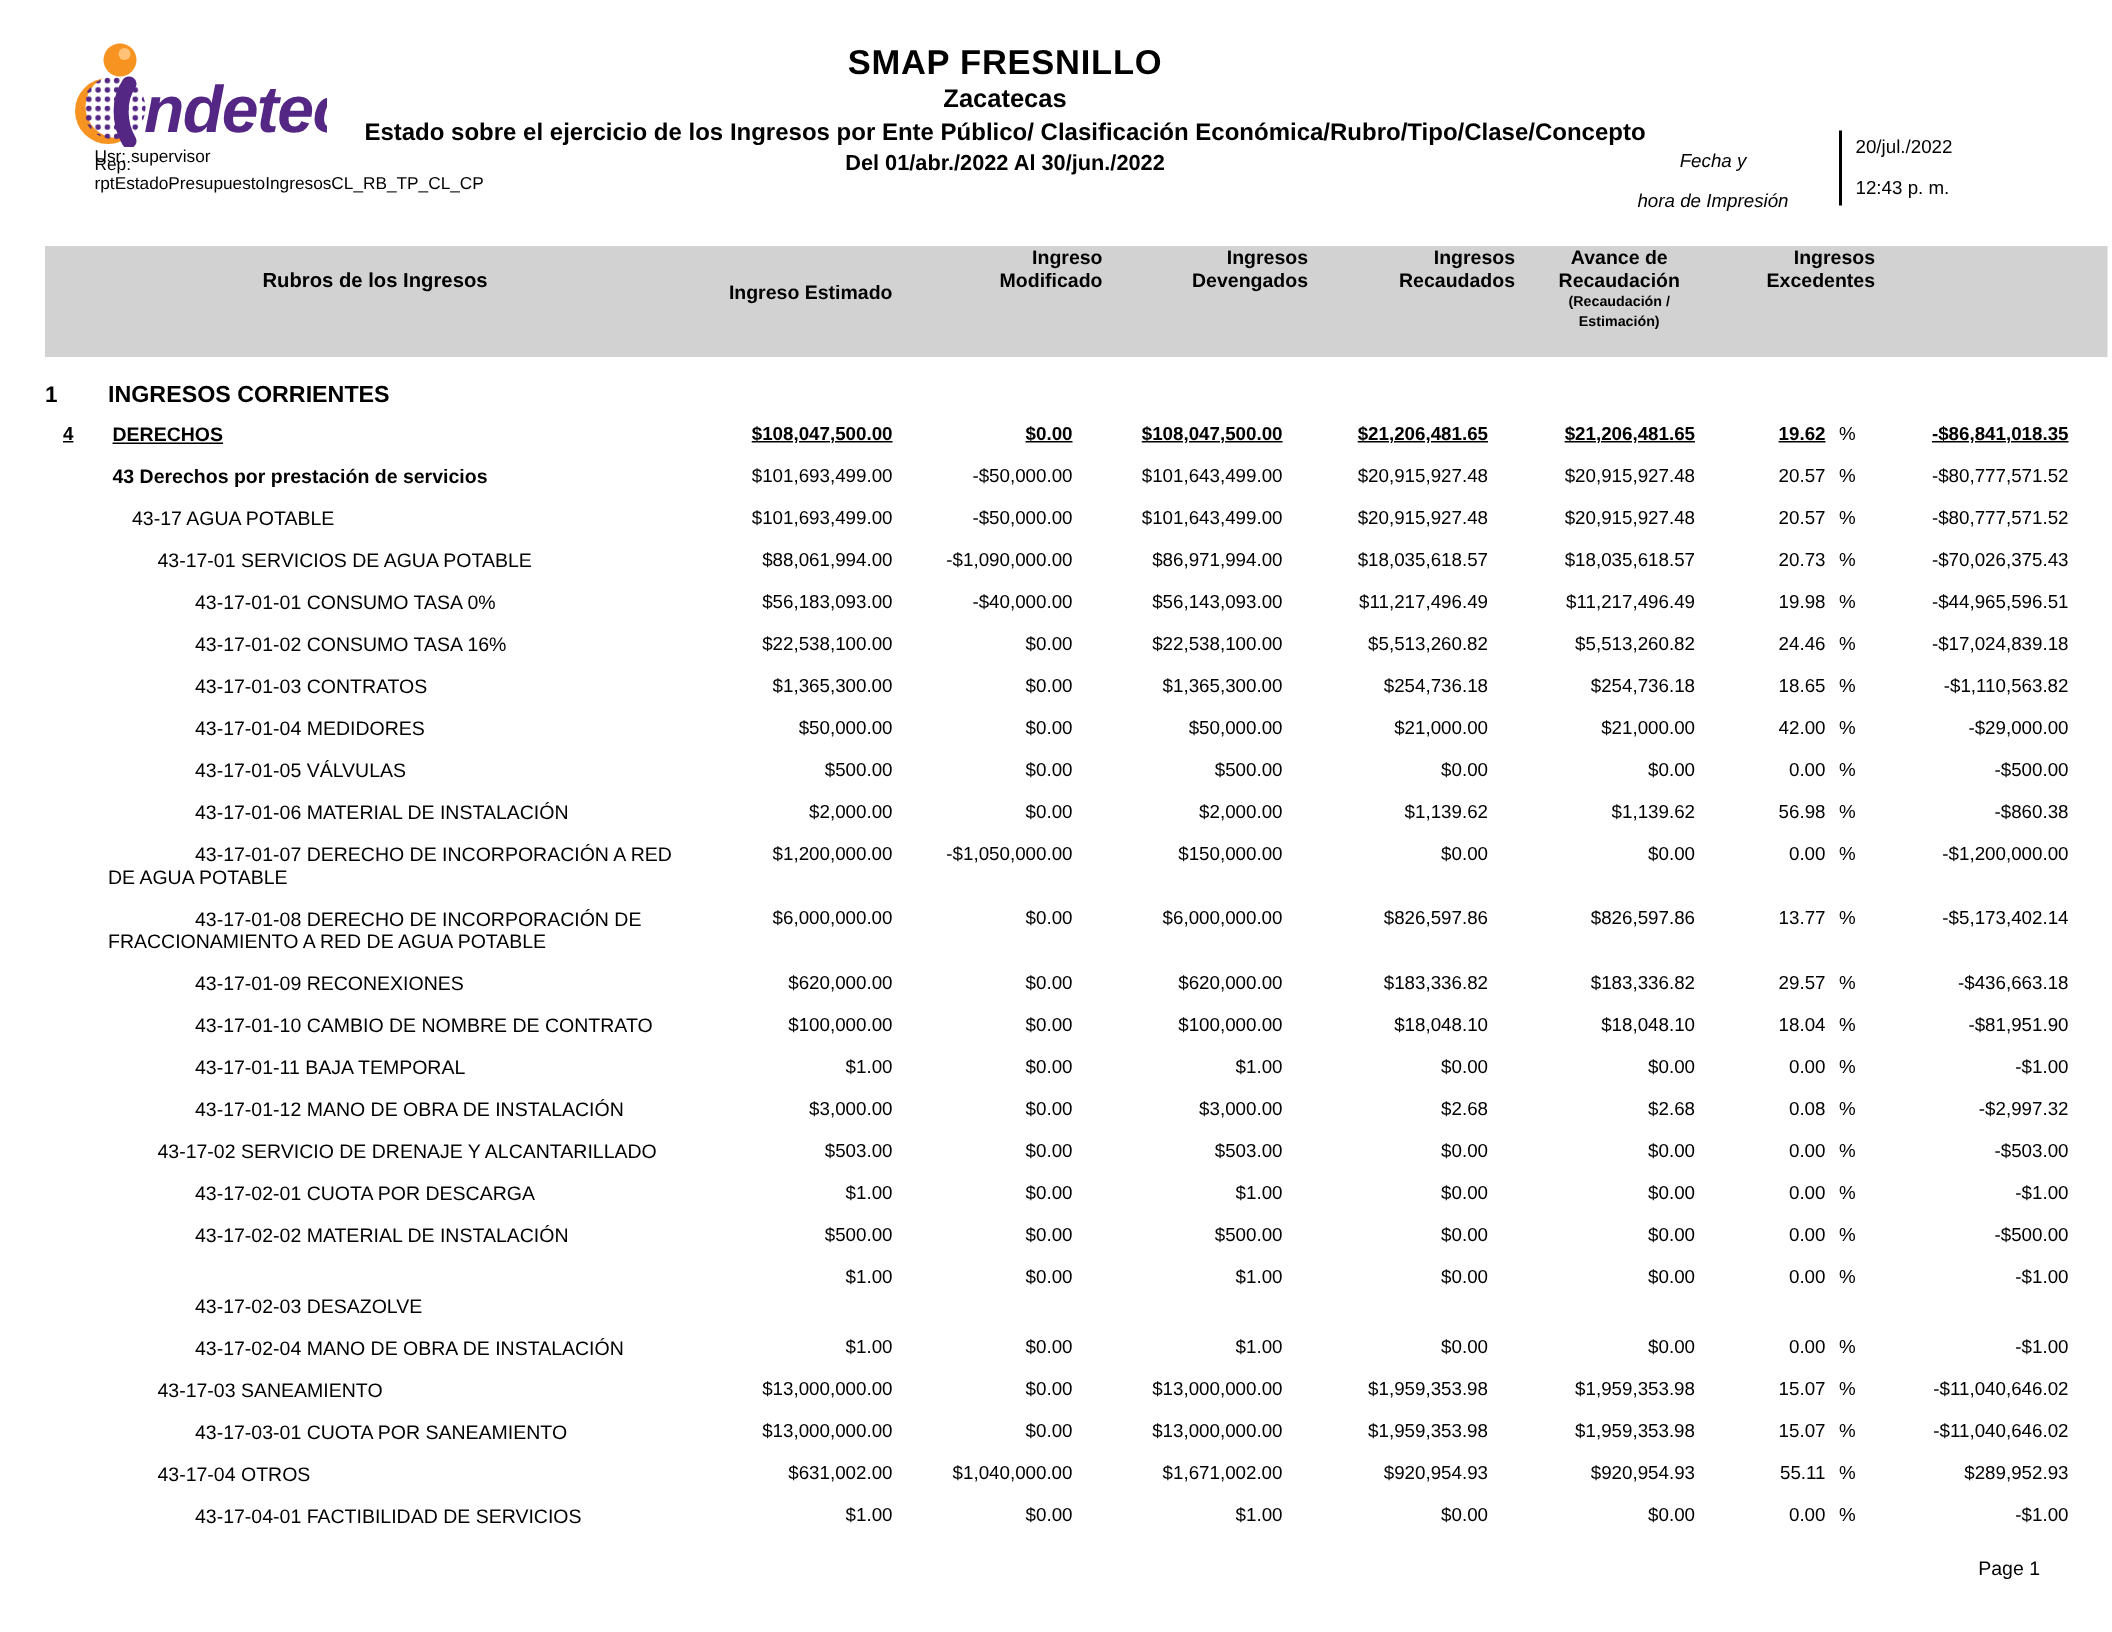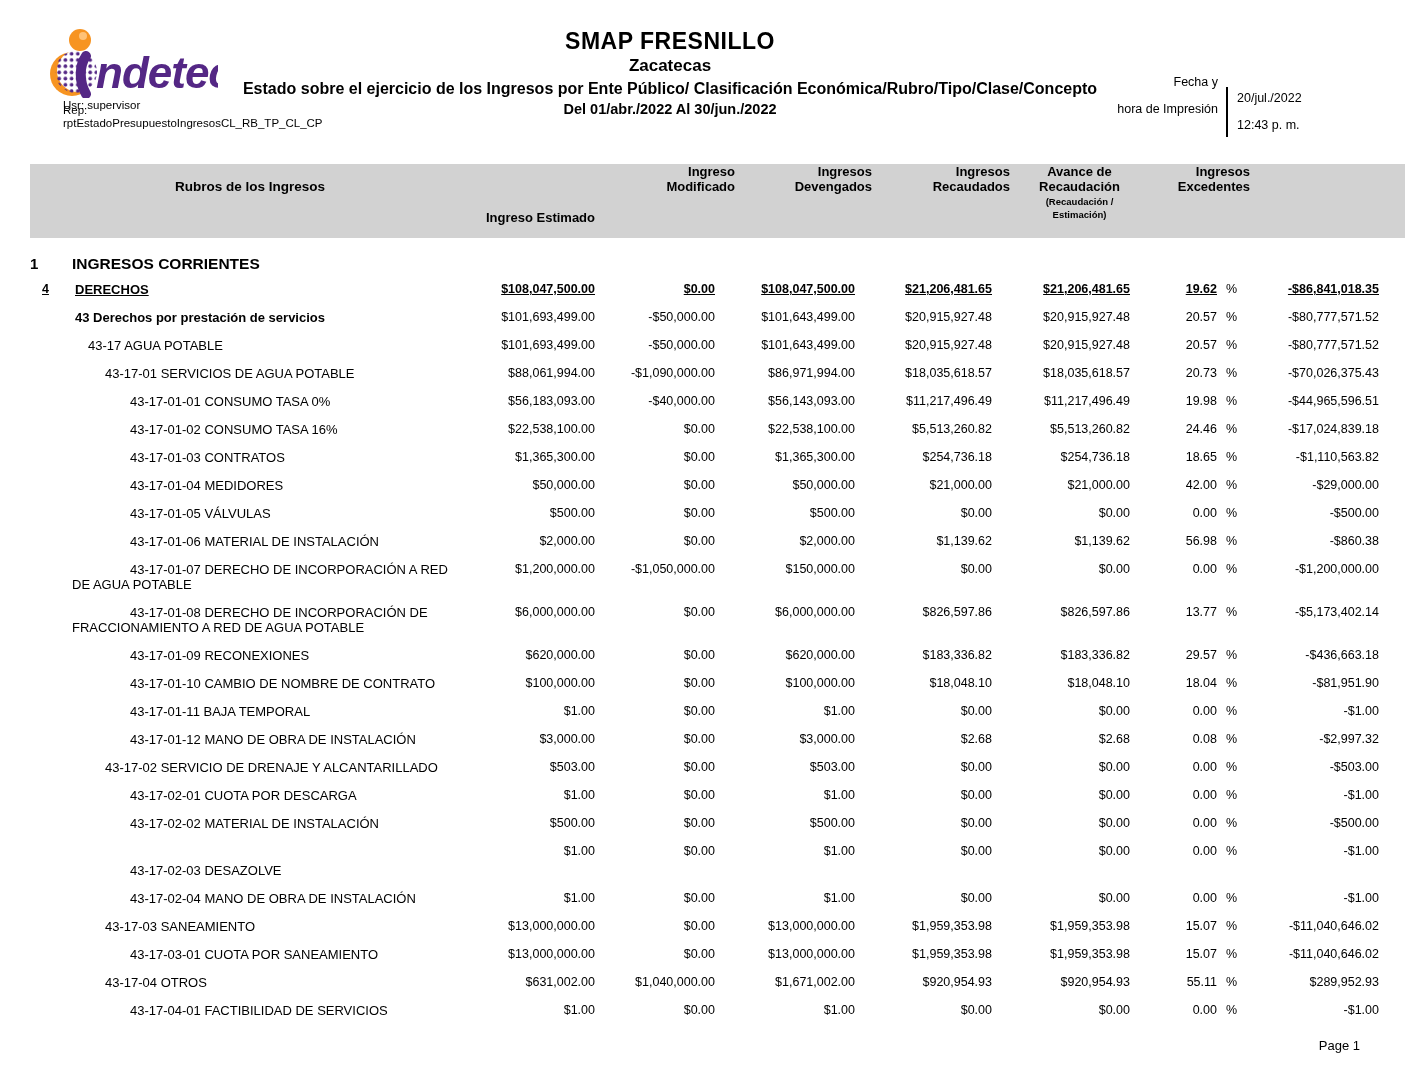--- a/index.html
+++ b/index.html
@@ -13,33 +13,33 @@
   .logo{position:absolute;left:50px;top:26px;}
   .center-head{position:absolute;left:30px;top:28px;width:1280px;text-align:center;}
   .org{font-size:23px;font-weight:bold;letter-spacing:.5px;}
   .state{font-size:17px;font-weight:bold;margin-top:1px;}
   .rtitle{font-size:16px;font-weight:bold;margin-top:4px;}
   .period{font-size:14.5px;font-weight:bold;margin-top:3px;}
   .usr-block{position:absolute;left:63px;top:99px;font-size:11.5px;width:400px;height:40px;}
   .usr-line{position:absolute;left:0;top:0;}
   .rep-line{position:absolute;left:0;top:5px;}
   .rptid-line{position:absolute;left:0;top:18px;}
-  .print-labels{position:absolute;left:1066px;top:75px;width:152px;text-align:right;font-size:12.5px;}
+  .print-labels{position:absolute;left:1066px;top:100px;width:152px;text-align:center;font-size:12.5px;font-style:italic;}
   .print-labels .l2{margin-top:13px;}
   .print-vline{position:absolute;left:1226px;top:87px;width:2px;height:50px;background:#000;}
   .print-values{position:absolute;left:1237px;top:91px;font-size:12.5px;}
   .print-values .l2{margin-top:13px;}
   
   .band{
     position:absolute;left:30px;top:164px;width:1375px;height:74px;
     background:#d2d2d2;display:flex;box-sizing:border-box;font-weight:bold;font-size:13px;
   }
   .band .bc{display:flex;flex-direction:column;text-align:right;box-sizing:border-box;}
   .bc-rubros{flex:0 0 440px;text-align:center !important;justify-content:flex-start !important;padding-top:15px;font-size:13.5px;}
-  .bc-est{flex:0 0 125px;justify-content:flex-end !important;padding-bottom:13px;}
+  .bc-est{flex:0 0 125px;justify-content:flex-end !important;padding-bottom:36px;}
   .bc-amp{flex:0 0 120px;}
   .bc-mod{flex:0 0 140px;}
   .bc-dev{flex:0 0 137px;}
   .bc-rec{flex:0 0 138px;}
   .bc-av{flex:0 0 107px;text-align:center !important;transform:translateX(16px);}
   .bc-av .small{font-size:9.5px;line-height:11px;margin-top:2px;}
   .bc-exc{flex:0 0 133px;}
   
   #rows{position:absolute;left:30px;top:254px;width:1340px;}
   .row{display:flex;align-items:flex-start;margin-bottom:13px;font-size:12.5px;line-height:15px;}

